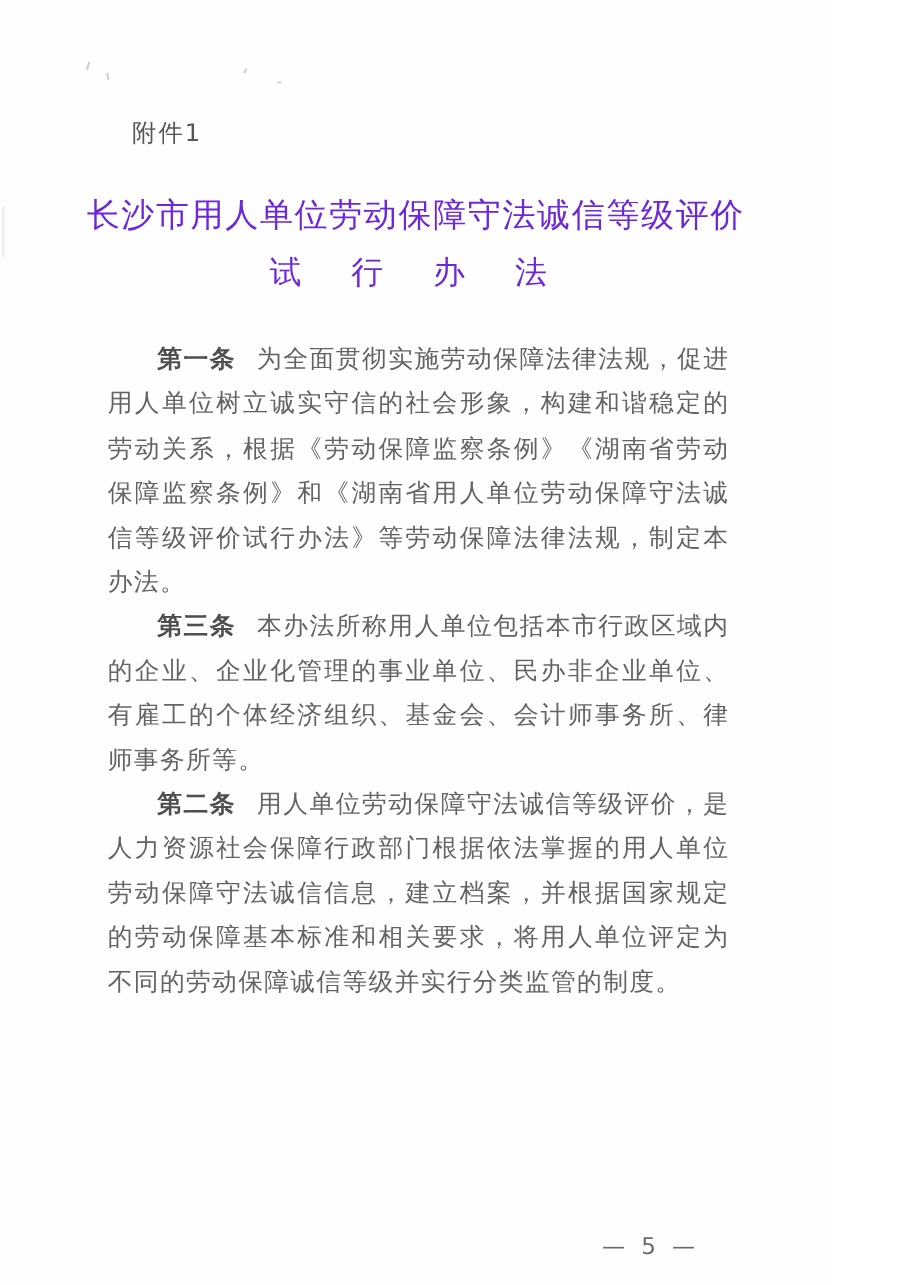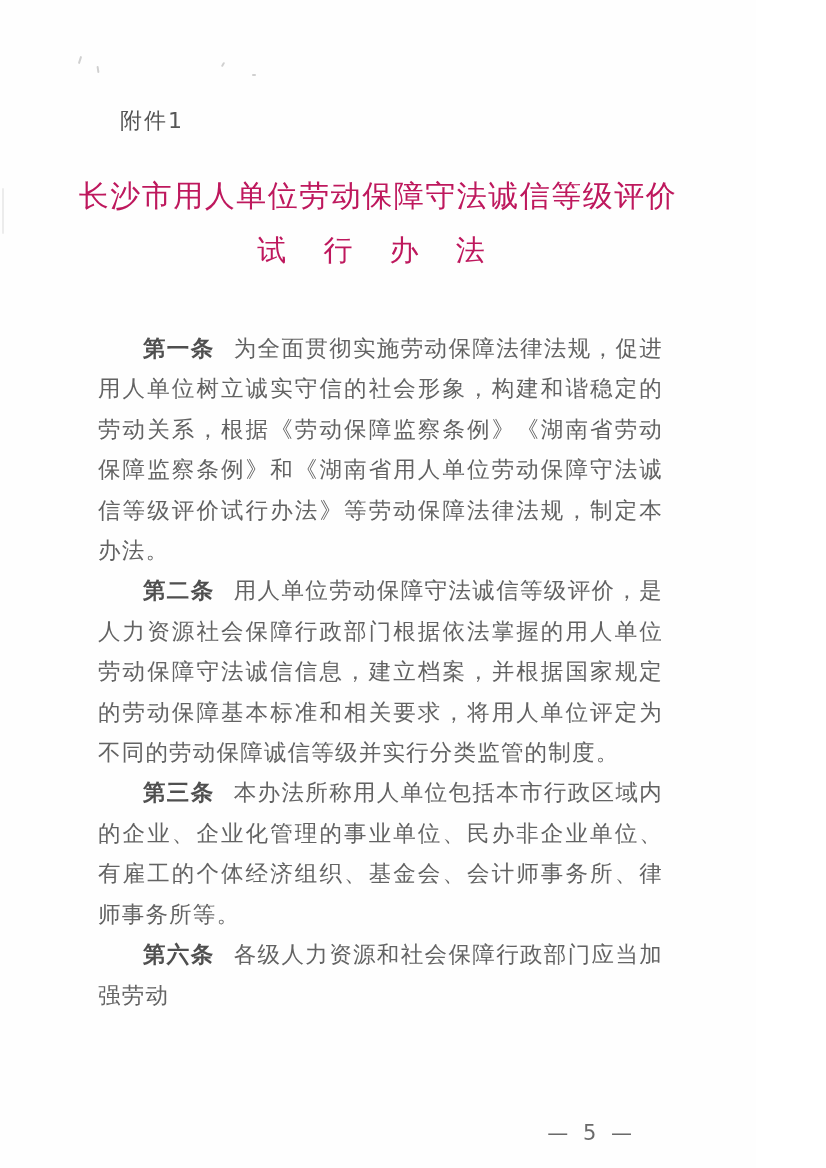--- a/index.html
+++ b/index.html
@@ -22,39 +22,40 @@
     font-size: 22px;
     color: #565656;
     letter-spacing: 2px;
   }
   .title-block {
     position: absolute;
     left: 0;
     right: 0;
     top: 174px;
     text-align: center;
-    color: #be185d;
+    color: #6d28d9;
   }
   .title-line1 {
     font-size: 30px;
     letter-spacing: 1.5px;
     line-height: 44px;
     white-space: nowrap;
   }
   .title-line2 {
     margin-top: 12px;
     font-size: 29px;
     letter-spacing: 14px;
     line-height: 40px;
+    font-family: Liberation Mono, monospace;
   }
   .body-text {
     position: absolute;
     left: 98px;
     right: 93px;
-    top: 328px;
+    top: 307px;
     color: #636363;
     font-size: 22.5px;
     line-height: 40.4px;
     letter-spacing: 1.2px;
   }
   .para {
     margin: 0;
     text-indent: 2em;
     text-align: justify;
   }
@@ -98,20 +99,19 @@
 
   <div class="attachment">附件1</div>
 
   <div class="title-block">
     <div class="title-line1">长沙市用人单位劳动保障守法诚信等级评价</div>
     <div class="title-line2">试 行 办 法</div>
   </div>
 
   <div class="body-text">
     <p class="para"><span class="marker">第一条</span><span>为全面贯彻实施劳动保障法律法规，促进用人单位树立诚实守信的社会形象，构建和谐稳定的劳动关系，根据《劳动保障监察条例》《湖南省劳动保障监察条例》和《湖南省用人单位劳动保障守法诚信等级评价试行办法》等劳动保障法律法规，制定本办法。</span></p>
+    <p class="para"><span class="marker">第三条</span><span>本办法所称用人单位包括本市行政区域内的企业、企业化管理的事业单位、民办非企业单位、有雇工的个体经济组织、基金会、会计师事务所、律师事务所等。</span></p>
     <p class="para"><span class="marker">第二条</span><span>用人单位劳动保障守法诚信等级评价，是人力资源社会保障行政部门根据依法掌握的用人单位劳动保障守法诚信信息，建立档案，并根据国家规定的劳动保障基本标准和相关要求，将用人单位评定为不同的劳动保障诚信等级并实行分类监管的制度。</span></p>
-    <p class="para"><span class="marker">第三条</span><span>本办法所称用人单位包括本市行政区域内的企业、企业化管理的事业单位、民办非企业单位、有雇工的个体经济组织、基金会、会计师事务所、律师事务所等。</span></p>
-    <p class="para"><span class="marker">第六条</span><span>各级人力资源和社会保障行政部门应当加强劳动</span></p>
   </div>
 
   <div class="page-number">— 5 —</div>
 
 </div>
 
 </body></html>

